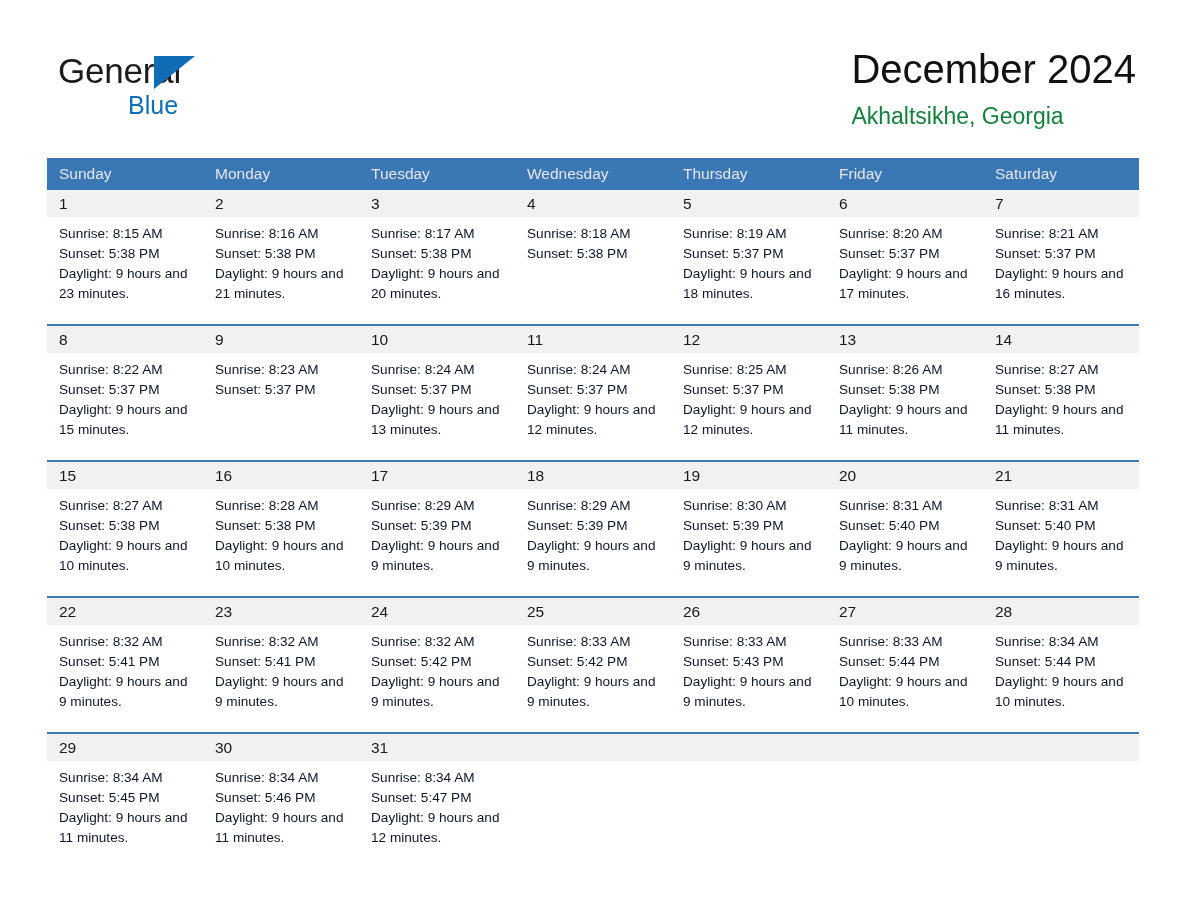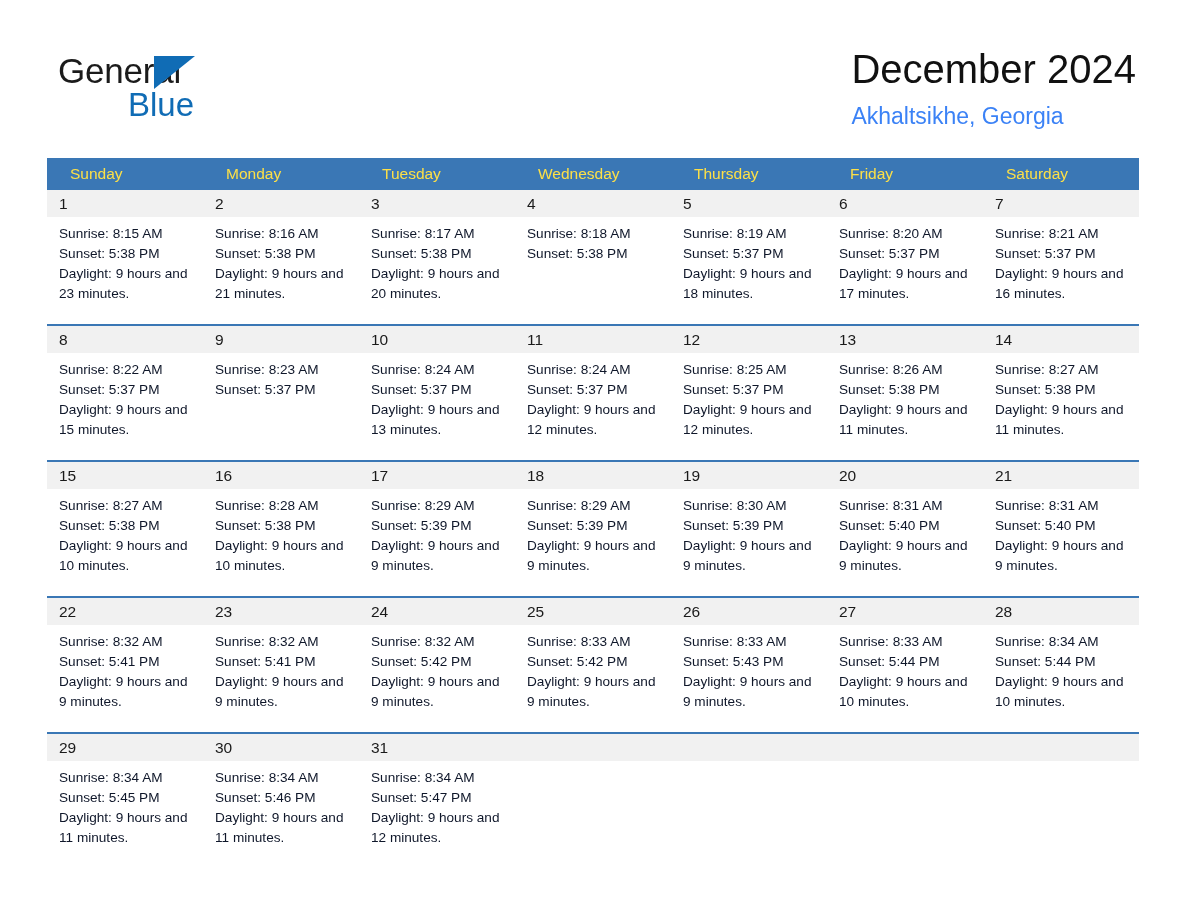--- a/index.html
+++ b/index.html
@@ -53,21 +53,21 @@
     top: 4px;
     width: 0;
     height: 0;
     border-left: 41px solid #106cb5;
     border-bottom: 33px solid transparent;
   }
   .logo-row2 {
     position: absolute;
     left: 70px;
     top: 34px;
-    font-size: 33px;
+    font-size: 25px;
     line-height: 38px;
     color: #106cb5;
     font-weight: 400;
   }
   .title-block {
     position: absolute;
     right: 52px;
     top: 44px;
   }
   .cal-title {
@@ -75,42 +75,42 @@
     line-height: 50px;
     font-weight: 400;
     color: #111111;
     white-space: nowrap;
   }
   .cal-subtitle {
     margin-top: 8px;
     font-size: 23px;
     line-height: 28px;
     font-weight: 400;
-    color: #3b82f6;
+    color: #15803d;
     white-space: nowrap;
   }
 
   
   .calendar {
     position: absolute;
     left: 47px;
     top: 158px;
     width: 1092px;
   }
   .weekday-row {
     display: flex;
     background: #3a77b5;
     height: 32px;
   }
   .weekday-cell {
     flex: 1 1 0;
-    color: #fde047;
+    color: #e5e5e5;
     font-size: 15.5px;
     line-height: 32px;
-    padding-left: 23px;
+    padding-left: 12px;
     box-sizing: border-box;
     white-space: nowrap;
   }
   .week {
     position: relative;
     display: flex;
     border-top: 2px solid #3a77b5;
   }
   .week:first-of-type {
     border-top: none;

